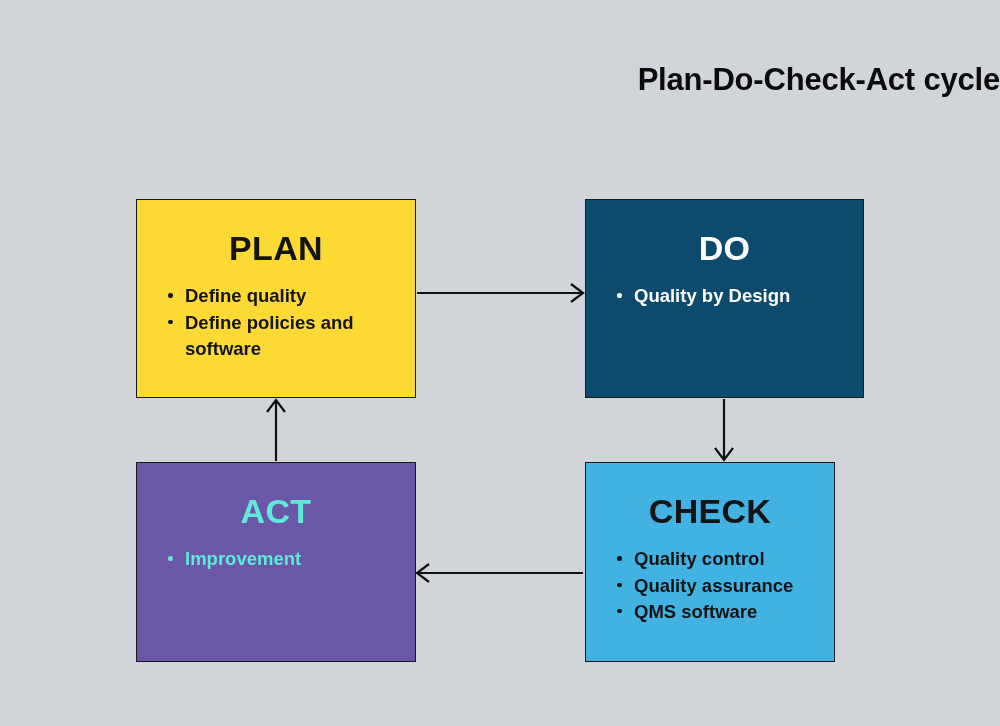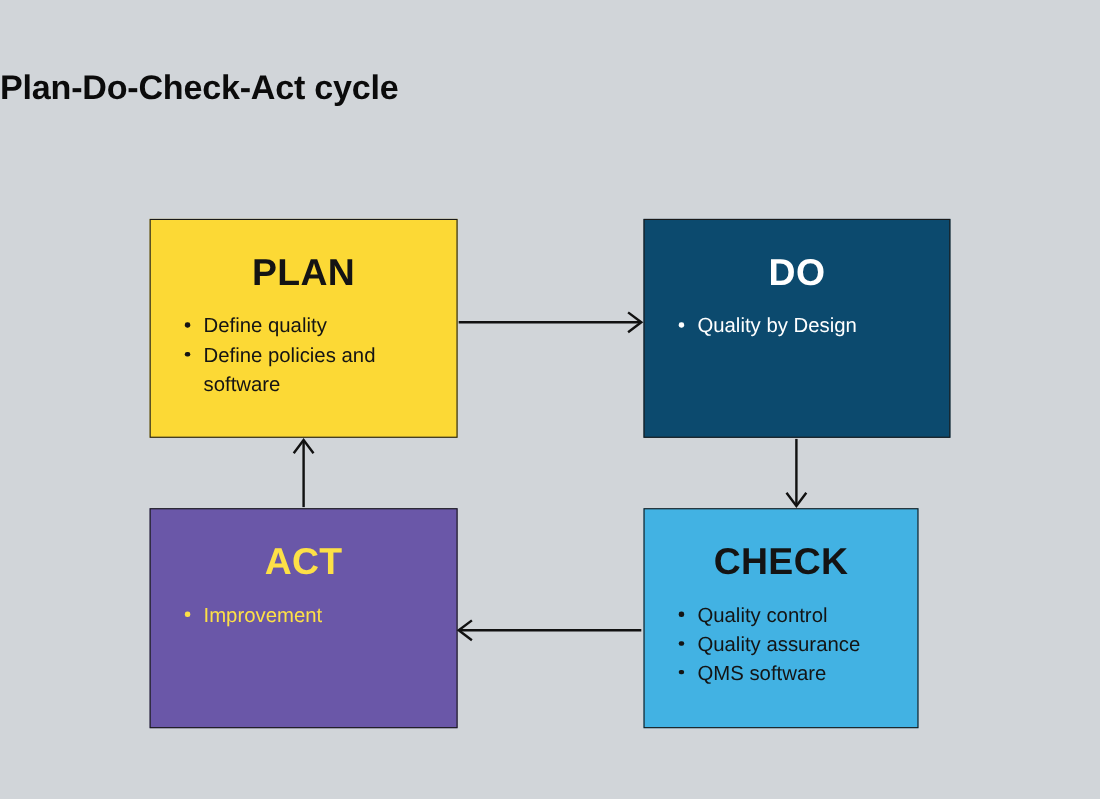--- a/index.html
+++ b/index.html
@@ -17,21 +17,21 @@
   #canvas {
     position: relative;
     width: 1000px;
     height: 726px;
   }
   .page-title {
     position: absolute;
     left: 0;
     top: 62px;
     width: 1000px;
-    text-align: left;
+    text-align: right;
     font-size: 31px;
     font-weight: bold;
     color: #0b0b0b;
     letter-spacing: -0.2px;
   }
   .pdca-box {
     position: absolute;
     border: 1.5px solid #1a1a1a;
     box-sizing: border-box;
     overflow: hidden;
@@ -50,20 +50,21 @@
     padding: 0;
     margin-top: 16px;
   }
   .box-list li {
     position: relative;
     font-size: 18.5px;
     line-height: 1.42;
     padding-left: 17px;
     margin-left: 31px;
     margin-right: 14px;
+    font-weight: bold;
   }
   .box-list li::before {
     content: "";
     position: absolute;
     left: 0;
     top: 10px;
     width: 4.5px;
     height: 4.5px;
     border-radius: 50%;
     background: currentColor;
@@ -109,21 +110,21 @@
 
   <div class="pdca-box" id="box-check" style="background: rgb(66, 178, 227); color: rgb(20, 20, 20); border-color: rgb(26, 26, 26);">
     <div class="box-title">CHECK</div>
     <ul class="box-list">
       <li>Quality control</li>
       <li>Quality assurance</li>
       <li>QMS software</li>
     </ul>
   </div>
 
-  <div class="pdca-box" id="box-act" style="background: rgb(106, 87, 168); color: #fde047; border-color: rgb(26, 26, 26);">
+  <div class="pdca-box" id="box-act" style="background: rgb(106, 87, 168); color: #5eead4; border-color: rgb(26, 26, 26);">
     <div class="box-title">ACT</div>
     <ul class="box-list">
       <li>Improvement</li>
     </ul>
   </div>
 
   <svg class="arrow-layer" viewBox="0 0 1000 726">
     <g id="arrow-plan-to-do">
       <line x1="417" y1="293" x2="582" y2="293" stroke="#111111" stroke-width="2.2"></line>
       <polyline points="571,284 583,293 571,302" fill="none" stroke="#111111" stroke-width="2.2"></polyline>

